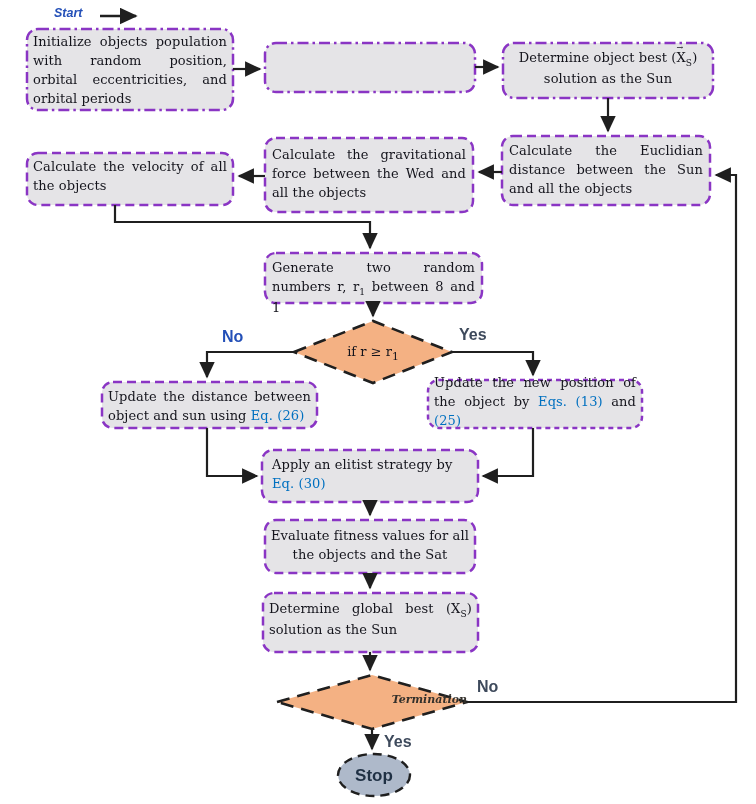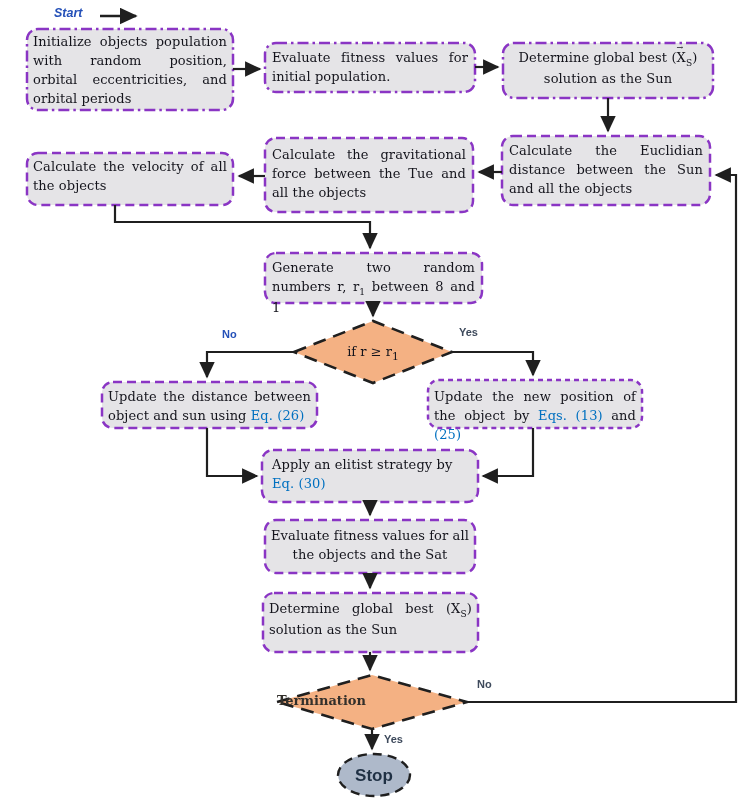--- a/index.html
+++ b/index.html
@@ -13,34 +13,34 @@
     line-height:1.45; color:#14141C; letter-spacing:0.1px;
   }
   .justify { text-align:justify; }
   .center  { text-align:center; }
   .node-label sub { font-size:0.7em; }
   .eq { color:#0070C0; }
   .vec { position:relative; display:inline-block; }
   .vec::after { content:"\2192"; position:absolute; left:0; top:-0.62em; font-size:0.62em; line-height:1; }
   .edge-label {
     position:absolute; z-index:2; font-family:"Liberation Sans", sans-serif;
-    font-weight:bold; font-size:11px; color:#3E4A5C;
+    font-weight:bold; font-size:16px; color:#3E4A5C;
   }
   .edge-label.blue { color:#2450B8; }
   .start-label {
     position:absolute; z-index:2; font-family:"Liberation Sans", sans-serif;
     font-weight:bold; font-style:italic; font-size:12.5px; color:#2450B8;
   }
   .decision-label {
     position:absolute; z-index:2; font-weight:normal; font-size:13px;
     color:#14141C; text-align:center;
   }
   .termination-label {
-    position:absolute; z-index:2; font-weight:bold; 
-    font-size:13px; color:#33302B; text-align:left;
+    position:absolute; z-index:2; font-weight:bold; font-style:italic;
+    font-size:11px; color:#33302B; text-align:right;
   }
   .stop-label {
     position:absolute; z-index:2; font-family:"Liberation Sans", sans-serif;
     font-weight:bold; font-size:17px; color:#1F3044; text-align:center;
   }
 </style>
 </head>
 <body>
 
 <div class="stage">
@@ -86,37 +86,36 @@
     <path d="M370,573 L370,588" fill="none" stroke="#1F1F1F" stroke-width="2.2" marker-end="url(#arw)"></path>
     <path d="M370,652 L370,670" fill="none" stroke="#1F1F1F" stroke-width="2.2" marker-end="url(#arw)"></path>
     <path d="M467,702 L736,702 L736,175 L716,175" fill="none" stroke="#1F1F1F" stroke-width="2.2" marker-end="url(#arw)"></path>
     <path d="M372,729 L372,749" fill="none" stroke="#1F1F1F" stroke-width="2.2" marker-end="url(#arw)"></path>
   </svg>
 
   <div class="start-label" style="left:54px; top:6px;">Start</div>
 
   <div class="node-label justify" style="left:33px; top:33px; width:194px;">Initialize objects population with random position, orbital eccentricities, and orbital periods</div>
 
-  <div class="node-label justify" style="left:272px; top:49px; width:196px;">Evaluate fitness values for initial population.</div>
 
-  <div class="node-label center" style="left:509px; top:49px; width:198px;"><span>Determine global best (</span><span class="vec">X</span><sub>S</sub><span>) solution as the Sun</span></div>
+  <div class="node-label center" style="left:509px; top:49px; width:198px;"><span>Determine object best (</span><span class="vec">X</span><sub>S</sub><span>) solution as the Sun</span></div>
 
   <div class="node-label justify" style="left:509px; top:142px; width:194px;">Calculate the Euclidian distance between the Sun and all the objects</div>
 
-  <div class="node-label justify" style="left:272px; top:146px; width:194px;">Calculate the gravitational force between the Tue and all the objects</div>
+  <div class="node-label justify" style="left:272px; top:146px; width:194px;">Calculate the gravitational force between the Wed and all the objects</div>
 
   <div class="node-label justify" style="left:33px; top:158px; width:194px;">Calculate the velocity of all the objects</div>
 
   <div class="node-label justify" style="left:272px; top:259px; width:203px;"><span>Generate two random numbers r, r</span><sub>1</sub><span> between 8 and 1</span></div>
 
   <div class="decision-label" style="left:294px; top:344px; width:158px;"><span>if r ≥ r</span><sub>1</sub></div>
 
   <div class="node-label justify" style="left:108px; top:388px; width:203px;"><span>Update the distance between object and sun using </span><span class="eq">Eq. (26)</span></div>
 
-  <div class="node-label justify" style="left:434px; top:388px; width:202px;"><span>Update the new position of the object by </span><span class="eq">Eqs. (13)</span><span> and </span><span class="eq">(25)</span></div>
+  <div class="node-label justify" style="left:434px; top:374px; width:202px;"><span>Update the new position of the object by </span><span class="eq">Eqs. (13)</span><span> and </span><span class="eq">(25)</span></div>
 
   <div class="node-label" style="left:272px; top:456px; width:200px;"><span>Apply an elitist strategy by</span><br><span class="eq">Eq. (30)</span></div>
 
   <div class="node-label center" style="left:271px; top:527px; width:198px;">Evaluate fitness values for all the objects and the Sat</div>
 
   <div class="node-label justify" style="left:269px; top:600px; width:203px;"><span>Determine global best (X</span><sub>S</sub><span>) solution as the Sun</span></div>
 
   <div class="termination-label" style="left:277px; top:693px; width:190px;">Termination</div>
 
   <div class="stop-label" style="left:338px; top:766px; width:72px;">Stop</div>

